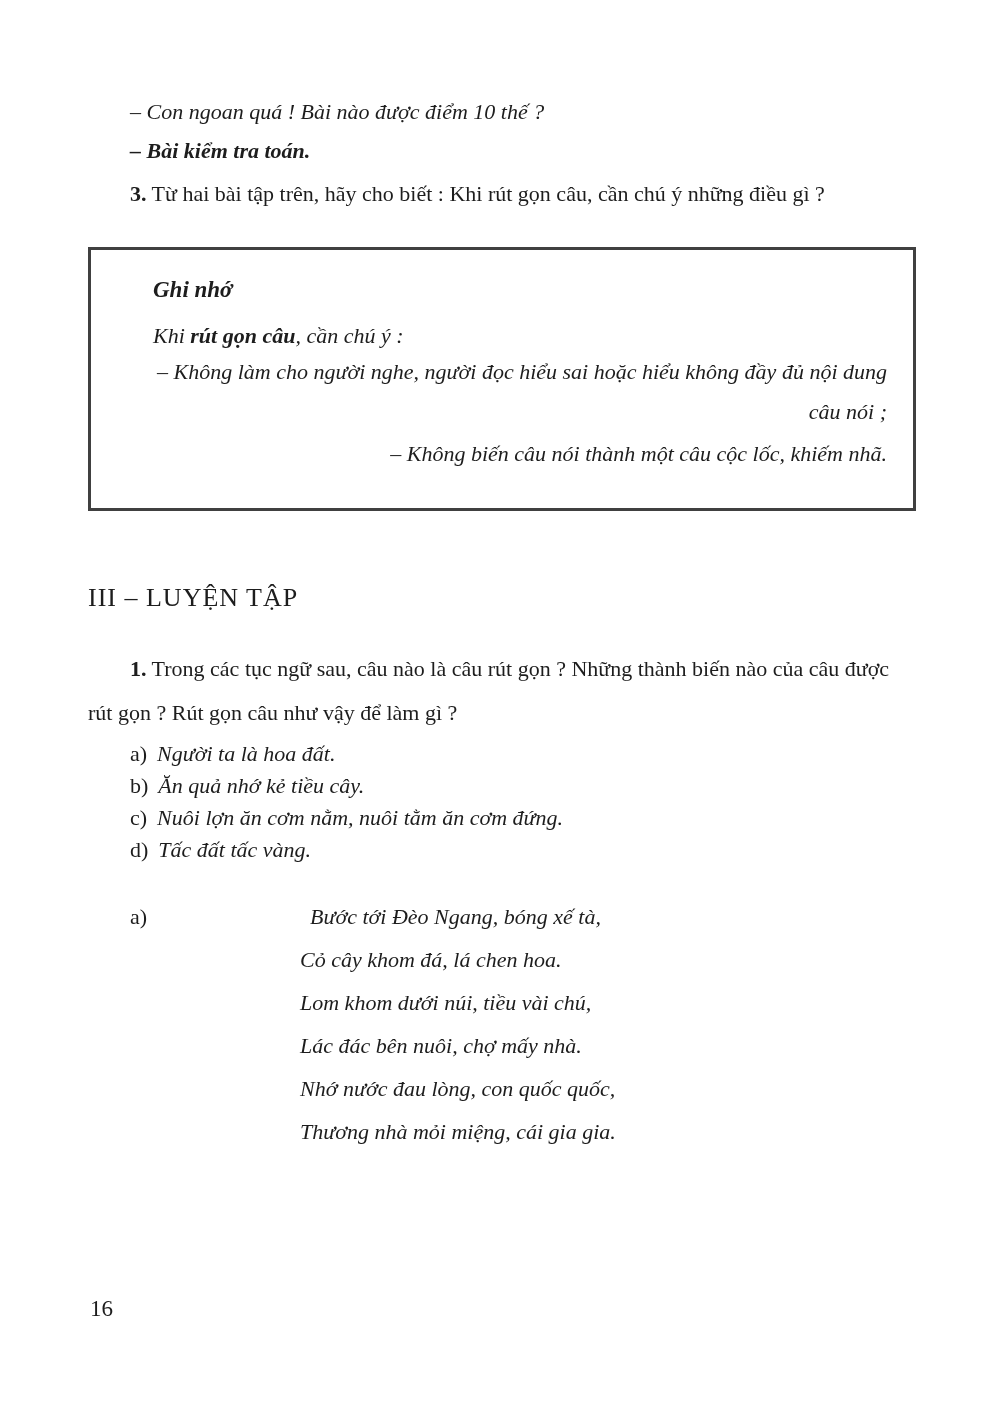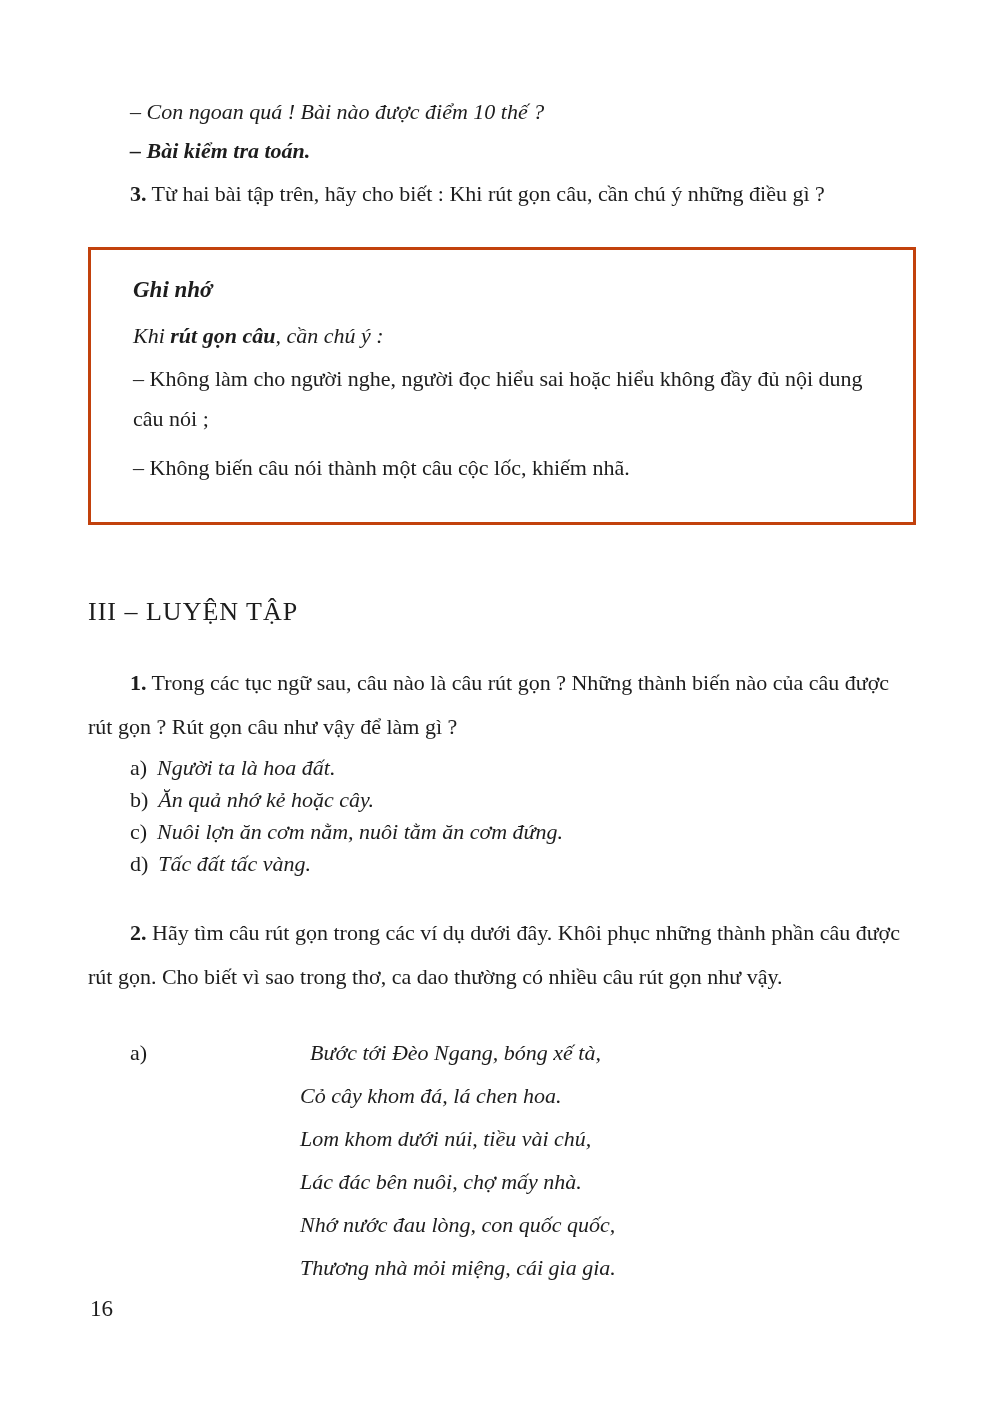--- a/index.html
+++ b/index.html
@@ -29,40 +29,42 @@
   .para {
     font-size: 22px;
     line-height: 44px;
     text-indent: 42px;
     text-align: left;
   }
   .q3 { margin-top: 14px; line-height: 30px; }
   .num { font-weight: bold; }
   .memo-box {
     margin-top: 38px;
-    border: 3px solid #c2410c;
-    padding: 26px 26px 34px 42px;
+    border: 3px solid #404040;
+    padding: 26px 26px 34px 62px;
   }
   .memo-title {
     font-weight: bold;
     font-style: italic;
     font-size: 23px;
     line-height: 28px;
   }
   .memo-intro {
     margin-top: 18px;
     font-style: italic;
     font-size: 22px;
     line-height: 28px;
   }
   .memo-intro .bold { font-weight: bold; }
   .memo-point {
-    margin-top: 9px;
+    margin-top: 2px;
+    font-style: italic;
     font-size: 22px;
     line-height: 40px;
+    text-align: right;
   }
   .section-heading {
     margin-top: 72px;
     font-size: 26px;
     letter-spacing: 1px;
     line-height: 30px;
     font-weight: normal;
   }
   .ex-para { margin-top: 34px; }
   .list-item {
@@ -117,27 +119,26 @@
     <div class="memo-point">– Không làm cho người nghe, người đọc hiểu sai hoặc hiểu không đầy đủ nội dung câu nói ;</div>
     <div class="memo-point">– Không biến câu nói thành một câu cộc lốc, khiếm nhã.</div>
   </div>
 
   <h2 class="section-heading">III – LUYỆN TẬP</h2>
 
   <p class="para ex-para"><span class="num">1.</span><span> Trong các tục ngữ sau, câu nào là câu rút gọn ? Những thành biến nào của câu được rút gọn ? Rút gọn câu như vậy để làm gì ?</span></p>
 
   <div class="list-item"><span class="label">a)</span><span class="text">Người ta là hoa đất.</span></div>
 
-  <div class="list-item"><span class="label">b)</span><span class="text">Ăn quả nhớ kẻ hoặc cây.</span></div>
+  <div class="list-item"><span class="label">b)</span><span class="text">Ăn quả nhớ kẻ tiều cây.</span></div>
 
   <div class="list-item"><span class="label">c)</span><span class="text">Nuôi lợn ăn cơm nằm, nuôi tằm ăn cơm đứng.</span></div>
 
   <div class="list-item"><span class="label">d)</span><span class="text">Tấc đất tấc vàng.</span></div>
 
-  <p class="para ex-para"><span class="num">2.</span><span> Hãy tìm câu rút gọn trong các ví dụ dưới đây. Khôi phục những thành phần câu được rút gọn. Cho biết vì sao trong thơ, ca dao thường có nhiều câu rút gọn như vậy.</span></p>
 
   <div class="poem-block">
     <div class="poem-label">a)</div>
     <div class="poem">
       <div class="poem-line first">Bước tới Đèo Ngang, bóng xế tà,</div>
       <div class="poem-line">Cỏ cây khom đá, lá chen hoa.</div>
       <div class="poem-line">Lom khom dưới núi, tiều vài chú,</div>
       <div class="poem-line">Lác đác bên nuôi, chợ mấy nhà.</div>
       <div class="poem-line">Nhớ nước đau lòng, con quốc quốc,</div>
       <div class="poem-line">Thương nhà mỏi miệng, cái gia gia.</div>

